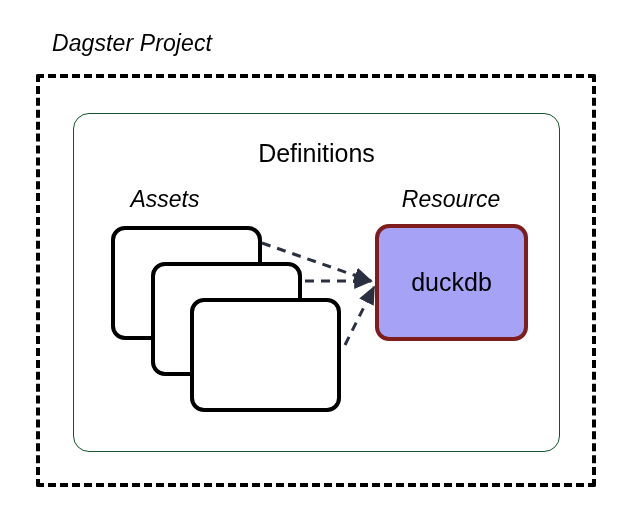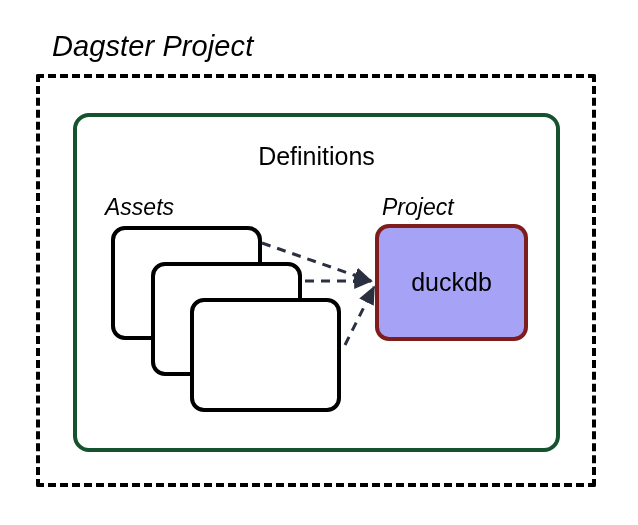--- a/index.html
+++ b/index.html
@@ -34,36 +34,36 @@
     border: 4px dashed #000000;
     border-radius: 2px;
     box-sizing: border-box;
     background: transparent;
   }
 
   #project-title {
     position: absolute;
     left: 52px;
     top: 30px;
-    font-size: 29px;
+    font-size: 23px;
     font-style: italic;
     font-weight: 400;
     letter-spacing: 0.1px;
     white-space: nowrap;
     color: #000000;
   }
 
   
   #definitions-container {
     position: absolute;
     left: 73px;
     top: 113px;
     width: 487px;
     height: 339px;
-    border: 4px solid #14532d;
+    border: 1px solid #14532d;
     border-radius: 16px;
     box-sizing: border-box;
     background: #ffffff;
   }
 
   #definitions-title {
     position: absolute;
     left: 0;
     top: 25px;
     width: 100%;
@@ -75,22 +75,21 @@
   }
 
   
   .group-label {
     position: absolute;
     font-size: 23px;
     font-style: italic;
     font-weight: 400;
     white-space: nowrap;
     color: #000000;
-    text-align: left;
-    margin-top: 8px;
+    text-align: center;
   }
   #assets-label {
     left: 105px;
     top: 186px;
     width: 120px;
   }
   #resource-label {
     left: 382px;
     top: 186px;
     width: 138px;
@@ -151,21 +150,21 @@
   <div id="project-title">Dagster Project</div>
 
   <div id="project-boundary"></div>
 
   <div id="definitions-container">
     <div id="definitions-title">Definitions</div>
   </div>
 
   <div class="group-label" id="assets-label">Assets</div>
 
-  <div class="group-label" id="resource-label">Project</div>
+  <div class="group-label" id="resource-label">Resource</div>
 
   <div class="asset-card" id="asset-card-3"></div>
 
   <div class="asset-card" id="asset-card-2"></div>
 
   <div class="asset-card" id="asset-card-1"></div>
 
   <div id="duckdb-resource" style="background: rgb(166, 162, 245);">
     <span id="duckdb-label">duckdb</span>
   </div>

